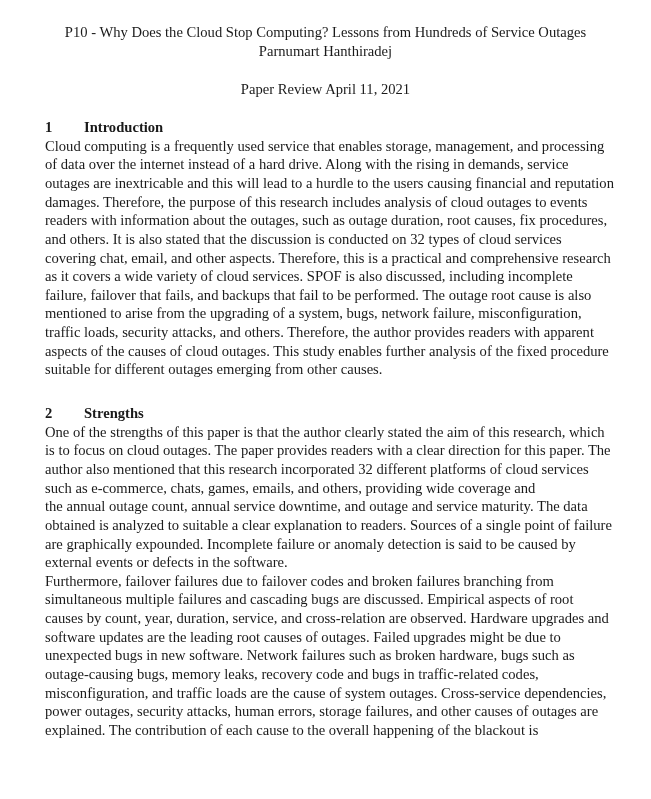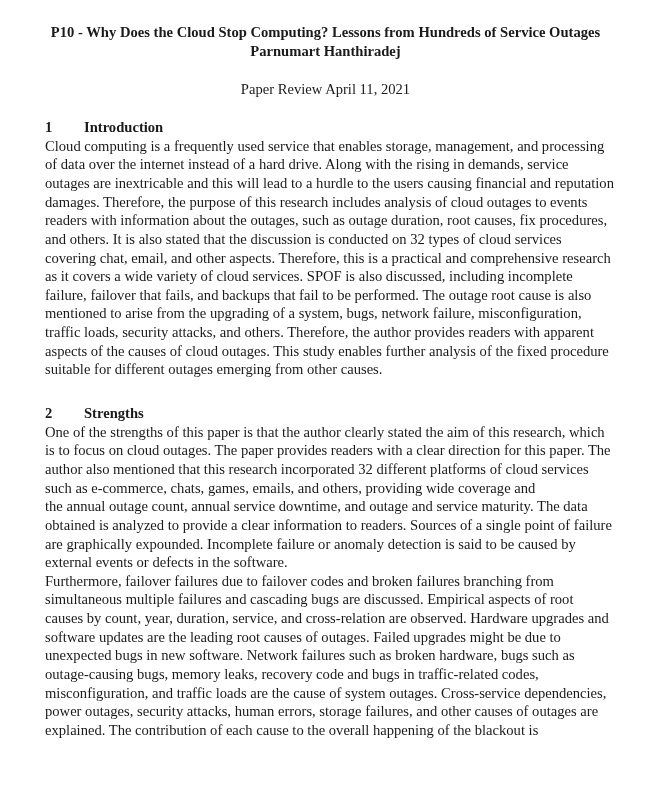--- a/index.html
+++ b/index.html
@@ -22,21 +22,21 @@
       width: 651px; height: 799px;
     }
     .title-block {
       position: absolute;
       left: 0;
       width: 651px;
       text-align: center;
       line-height: 18.7px;
     }
     .title-line { white-space: nowrap; }
-    .title-block.t1 { top: 23px; font-weight: bold; }
+    .title-block.t1 { top: 23px; }
     .date-line {
       position: absolute;
       top: 80px;
       left: 0;
       width: 651px;
       text-align: center;
       line-height: 18.7px;
       white-space: nowrap;
     }
     .section {
@@ -105,21 +105,21 @@
     <div class="section-heading">
       <span class="section-number">2</span>
       <span class="section-title">Strengths</span>
     </div>
     <div class="section-body">
       <div class="body-line">One of the strengths of this paper is that the author clearly stated the aim of this research, which</div>
       <div class="body-line">is to focus on cloud outages. The paper provides readers with a clear direction for this paper. The</div>
       <div class="body-line">author also mentioned that this research incorporated 32 different platforms of cloud services</div>
       <div class="body-line">such as e-commerce, chats, games, emails, and others, providing wide coverage and</div>
       <div class="body-line">the annual outage count, annual service downtime, and outage and service maturity. The data</div>
-      <div class="body-line">obtained is analyzed to provide a clear information to readers. Sources of a single point of failure</div>
+      <div class="body-line">obtained is analyzed to suitable a clear explanation to readers. Sources of a single point of failure</div>
       <div class="body-line">are graphically expounded. Incomplete failure or anomaly detection is said to be caused by</div>
       <div class="body-line">external events or defects in the software.</div>
       <div class="body-line">Furthermore, failover failures due to failover codes and broken failures branching from</div>
       <div class="body-line">simultaneous multiple failures and cascading bugs are discussed. Empirical aspects of root</div>
       <div class="body-line">causes by count, year, duration, service, and cross-relation are observed. Hardware upgrades and</div>
       <div class="body-line">software updates are the leading root causes of outages. Failed upgrades might be due to</div>
       <div class="body-line">unexpected bugs in new software. Network failures such as broken hardware, bugs such as</div>
       <div class="body-line">outage-causing bugs, memory leaks, recovery code and bugs in traffic-related codes,</div>
       <div class="body-line">misconfiguration, and traffic loads are the cause of system outages. Cross-service dependencies,</div>
       <div class="body-line">power outages, security attacks, human errors, storage failures, and other causes of outages are</div>

